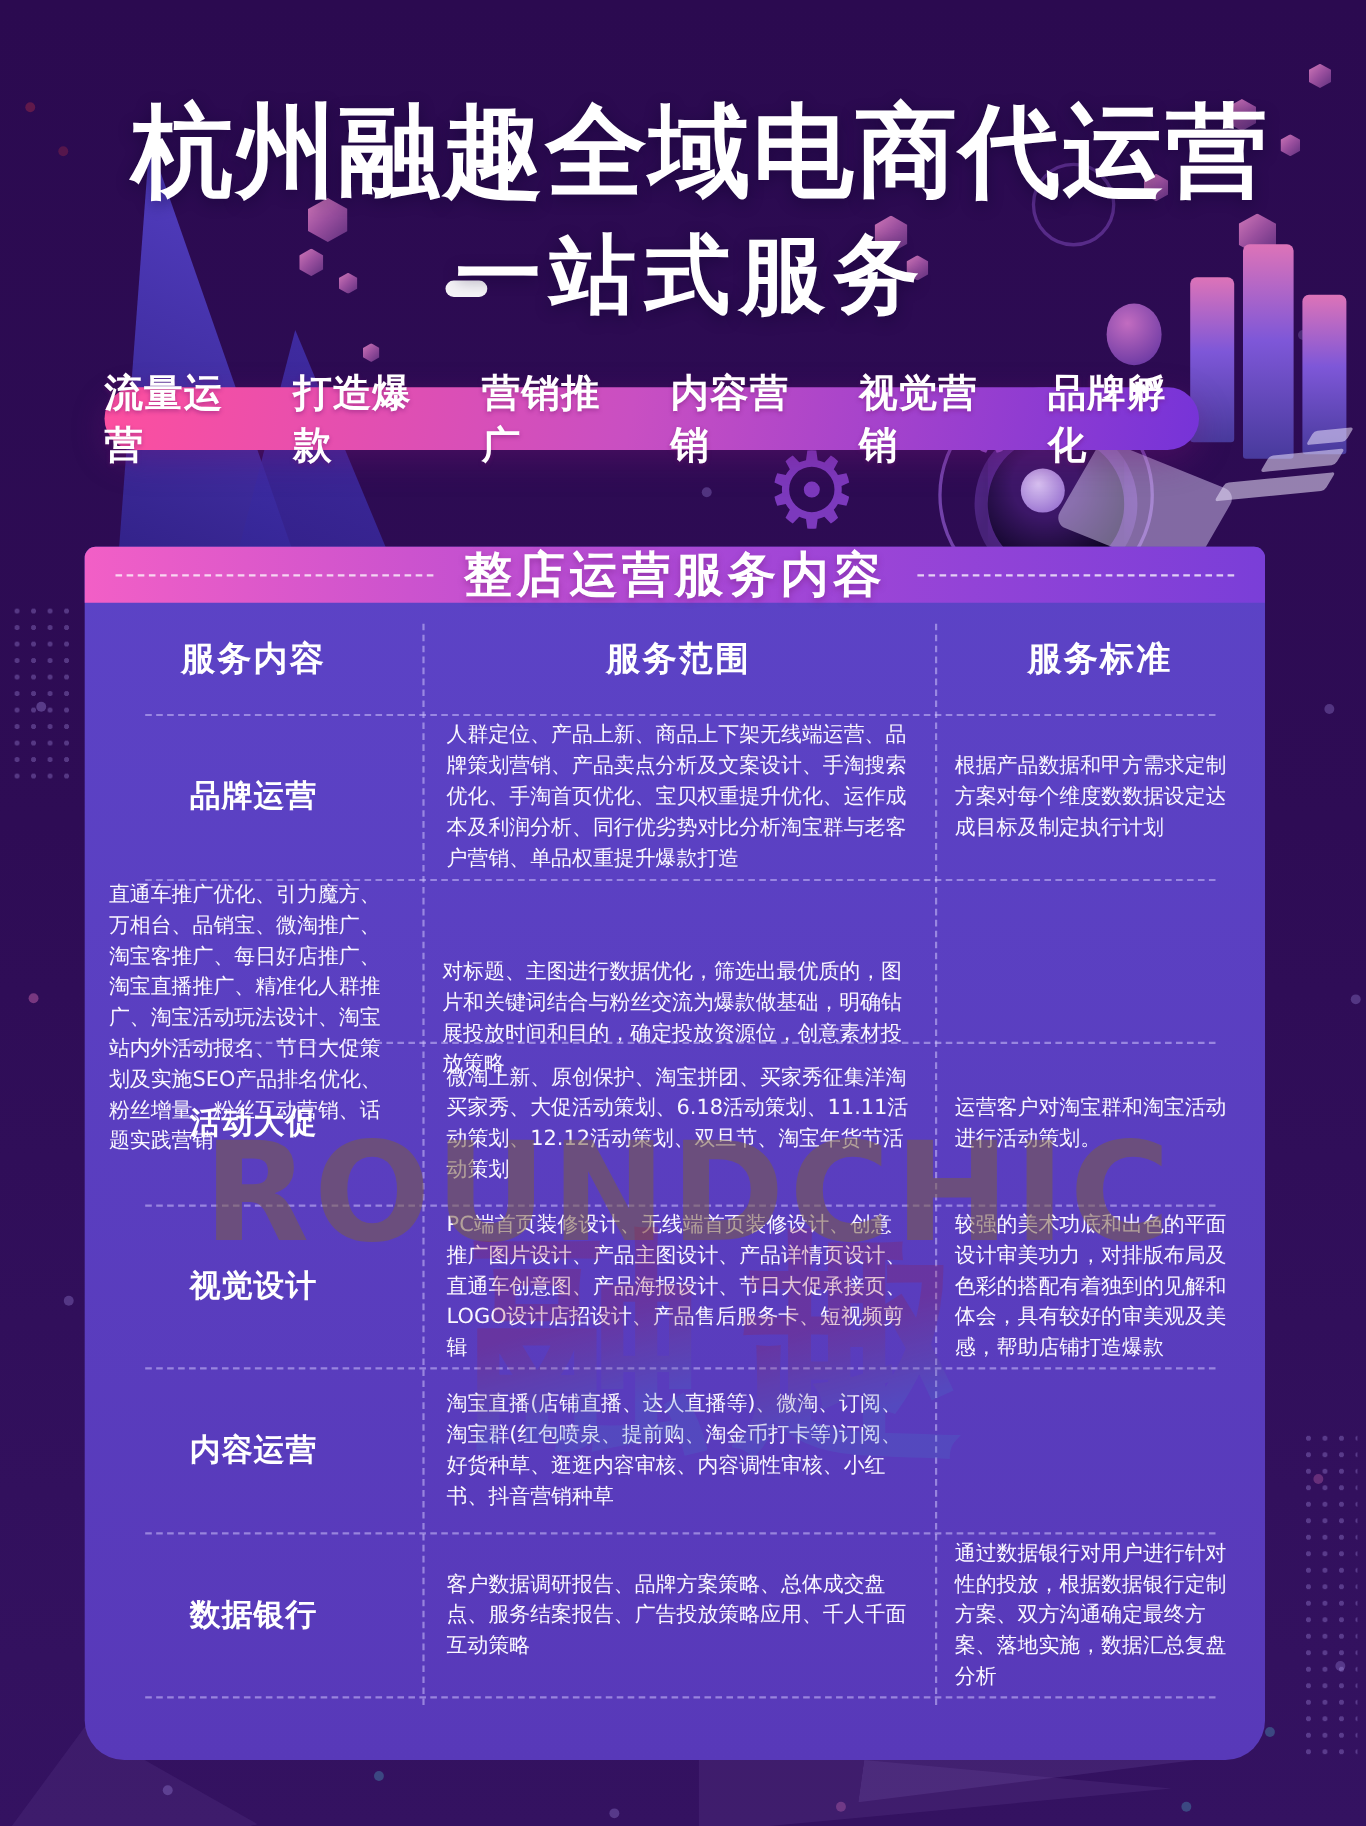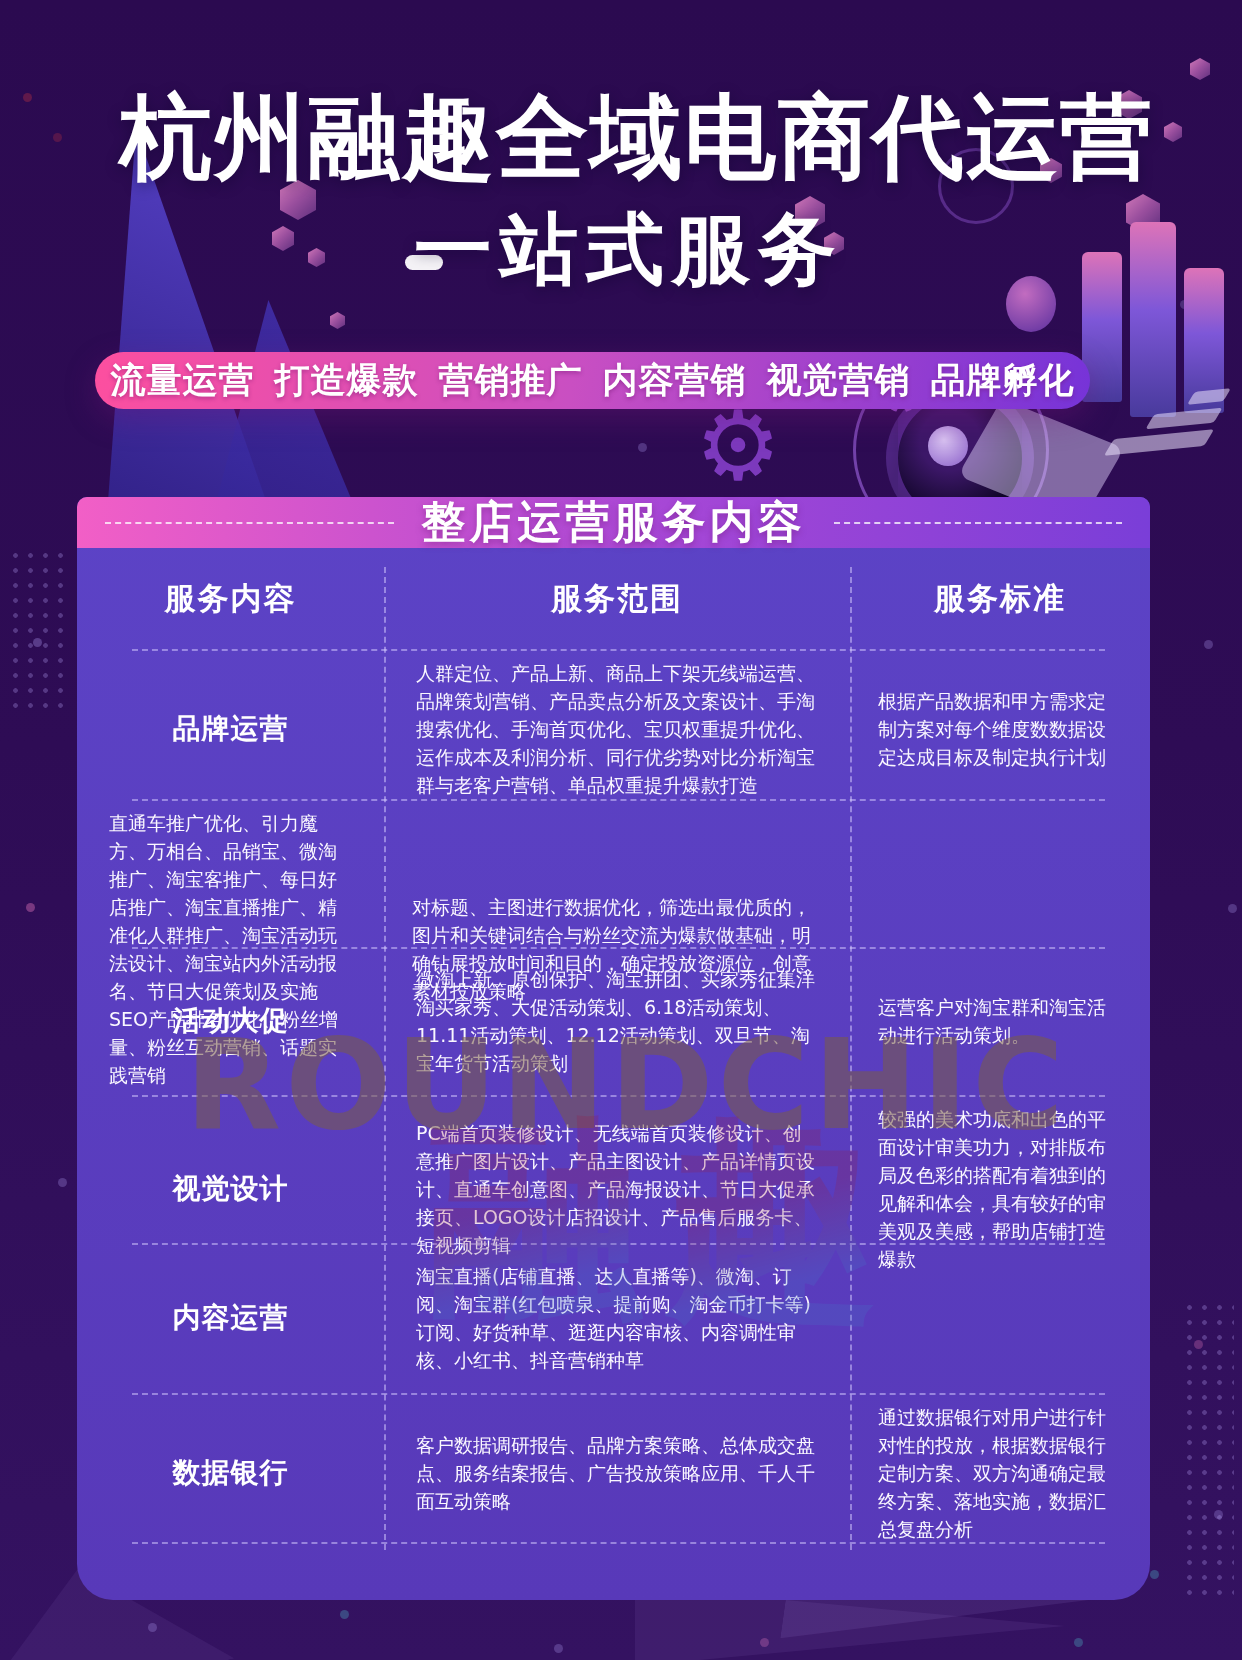--- a/index.html
+++ b/index.html
@@ -59,21 +59,21 @@
   
   .title1{position:absolute;z-index:2;left:0;right:0;top:76px;text-align:center;
     font-size:92px;font-weight:800;letter-spacing:2px;
     text-shadow:0 4px 14px rgba(10,0,40,.4);margin-left:32px;}
   .title2{position:absolute;z-index:2;left:16px;right:0;top:198px;text-align:center;
     font-size:78px;font-weight:800;letter-spacing:8px;
     text-shadow:0 4px 14px rgba(10,0,40,.4);}
   
   .pill{position:absolute;z-index:2;left:95px;top:352px;width:995px;height:57px;
     border-radius:29px;background:linear-gradient(100deg,#fd4f9f 0%,#c94fc2 48%,#7633d8 100%);
-    display:flex;align-items:center;justify-content:center;gap:20px;
+    display:flex;align-items:center;justify-content:center;gap:34px;
     box-shadow:0 10px 30px rgba(120,20,120,.35);}
   .pill span{font-size:35px;font-weight:700;letter-spacing:1px;
     text-shadow:0 2px 4px rgba(110,20,110,.45);}
   
   .table-card{position:absolute;z-index:3;left:77px;top:497px;width:1073px;height:1103px;
     border-radius:10px 10px 36px 36px;
     background:linear-gradient(180deg,#5c43c6 0%,#5839b9 100%);}
   .thead{height:51px;border-radius:10px 10px 0 0;display:flex;align-items:center;
     background:linear-gradient(90deg,#f25fc6 0%,#a647d6 55%,#7a3ed8 100%);}
   .thead .dash{flex:1;height:0;border-top:2px dashed rgba(255,255,255,.75);margin:0 28px;}
@@ -82,21 +82,21 @@
   .cols{height:101px;display:grid;grid-template-columns:307px 466px 300px;
     align-items:center;text-align:center;}
   .cols span{font-size:31px;font-weight:700;letter-spacing:2px;}
   .t-row{position:relative;display:grid;grid-template-columns:307px 466px 300px;}
   .t-row::before{content:"";position:absolute;top:0;left:55px;right:45px;
     border-top:2px dashed rgba(216,205,255,.5);}
   .h150{height:150px}.h148{height:148px}.h149{height:149px}
   .c1{display:flex;align-items:center;justify-content:center;
     font-size:28px;font-weight:600;letter-spacing:1px;}
   .c2,.c3{display:flex;align-items:center;}
-  .c2 p,.c3 p{margin:10px;font-size:19px;line-height:28px;color:#faf7ff;text-align:left;}
+  .c2 p,.c3 p{margin:0;font-size:19px;line-height:28px;color:#faf7ff;text-align:left;}
   .c2{padding:0 22px;}
   .c3{padding:0 18px;}
   .t-footer{position:relative;height:48px;}
   .t-footer::before{content:"";position:absolute;top:0;left:55px;right:45px;
     border-top:2px dashed rgba(216,205,255,.5);}
   .vsep{position:absolute;top:70px;bottom:50px;width:0;
     border-left:2px dashed rgba(216,205,255,.5);}
   .vsep1{left:307px}.vsep2{left:773px}
   
   .wm-brand{position:absolute;z-index:4;left:90px;width:1073px;top:1012px;text-align:center;

